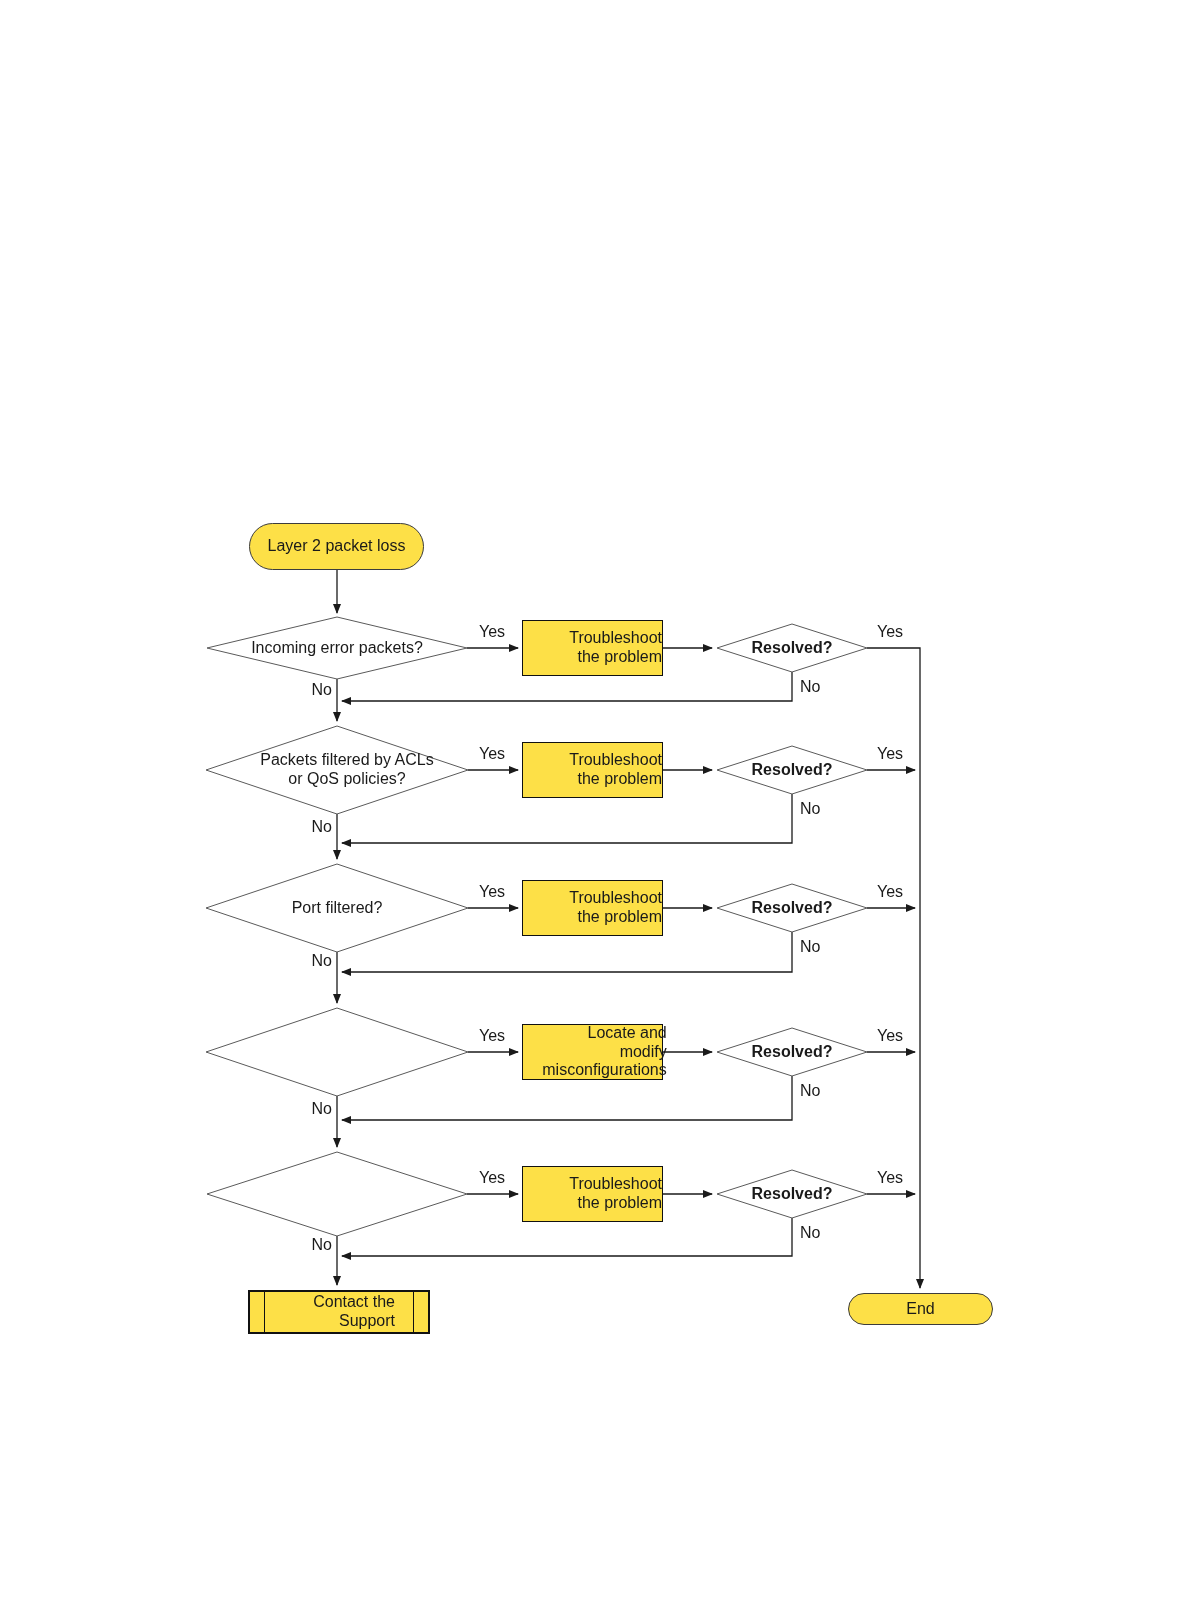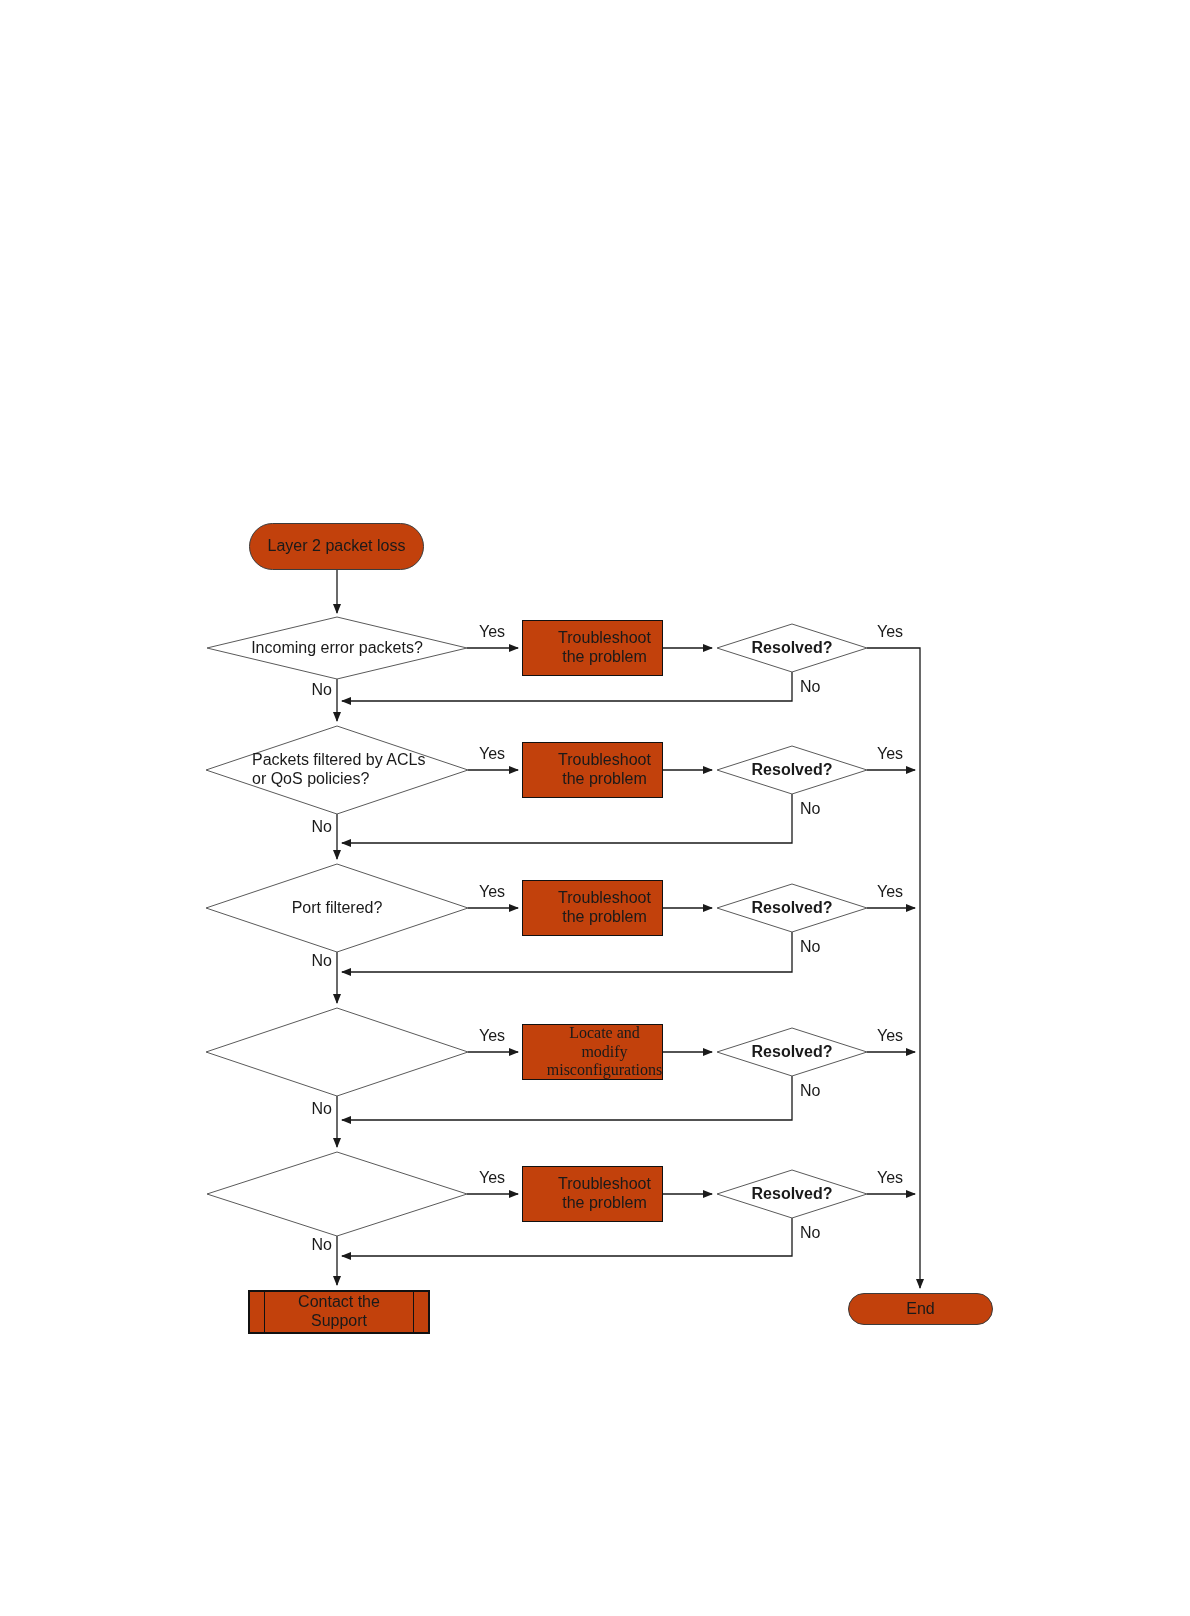--- a/index.html
+++ b/index.html
@@ -6,29 +6,29 @@
   .canvas{
     position:relative;
     width:1190px;height:1616px;
     background:#ffffff;
     font-family:"Liberation Sans", sans-serif;
     font-size:16px;
     color:#1a1a1a;
     overflow:hidden;
   }
   .canvas svg{position:absolute;left:0;top:0;}
-  .node{position:absolute;box-sizing:border-box;display:flex;align-items:center;justify-content:center;text-align:center;line-height:1.18;background:#c2410c;}
+  .node{position:absolute;box-sizing:border-box;display:flex;align-items:center;justify-content:center;text-align:right;line-height:1.18;background:#fde047;}
   .terminal{border:1.4px solid #3c3c3c;border-radius:24px;}
   .action{border:1.5px solid #111111;width:141px;height:56px;padding-left:24px;}
   .action span{display:block;width:130px;}
   .predef{border:2px solid #111111;width:182px;height:44px;}
   .predef .pp-line{position:absolute;top:0;bottom:0;width:0;border-left:1.6px solid #111111;}
   .predef span{display:block;width:112px;}
   .lbl{position:absolute;line-height:18px;white-space:nowrap;}
-  .qlbl{position:absolute;display:flex;align-items:center;justify-content:center;line-height:1.18;width:240px;height:80px;}
+  .qlbl{position:absolute;display:flex;align-items:center;justify-content:center;text-align:center;line-height:1.18;width:240px;height:80px;}
   .rlbl{position:absolute;width:150px;height:20px;text-align:center;line-height:20px;font-weight:bold;}
   .yes{width:48px;text-align:center;}
   .no-l{width:40px;text-align:right;}
   .no-r{width:44px;text-align:left;}
 </style>
 </head>
 <body>
 
 <div class="canvas">
 
@@ -115,21 +115,21 @@
   <div class="lbl yes" style="left:468px;top:883px;">Yes</div>
   <div class="node action" style="left:522px;top:880px;">
     <span>Troubleshoot the problem</span>
   </div>
   <div class="rlbl" style="left:717px;top:898px;">Resolved?</div>
   <div class="lbl yes" style="left:866px;top:883px;">Yes</div>
   <div class="lbl no-r" style="left:800px;top:938px;">No</div>
   <div class="lbl no-l" style="left:292px;top:952px;">No</div>
 
   <div class="lbl yes" style="left:468px;top:1027px;">Yes</div>
-  <div class="node action" style="left:522px;top:1024px;font-family:Liberation Serif, serif;">
+  <div class="node action" style="left:522px;top:1024px;">
     <span>Locate and modify misconfigurations</span>
   </div>
   <div class="rlbl" style="left:717px;top:1042px;">Resolved?</div>
   <div class="lbl yes" style="left:866px;top:1027px;">Yes</div>
   <div class="lbl no-r" style="left:800px;top:1082px;">No</div>
   <div class="lbl no-l" style="left:292px;top:1100px;">No</div>
 
   <div class="lbl yes" style="left:468px;top:1169px;">Yes</div>
   <div class="node action" style="left:522px;top:1166px;">
     <span>Troubleshoot the problem</span>

